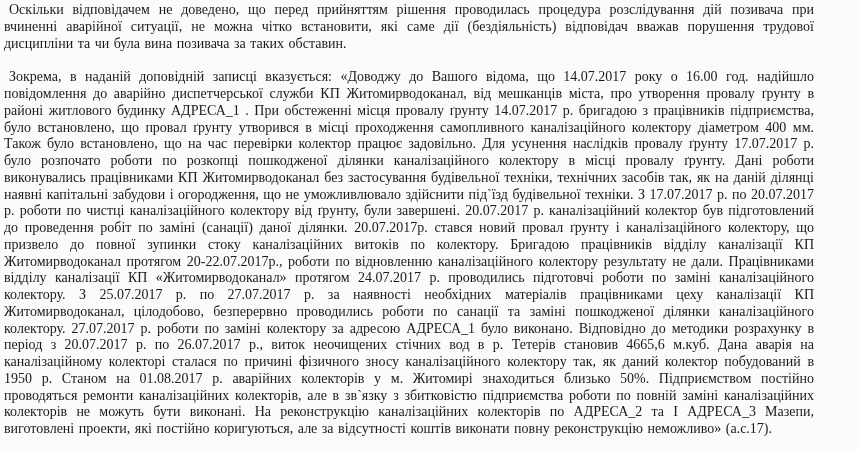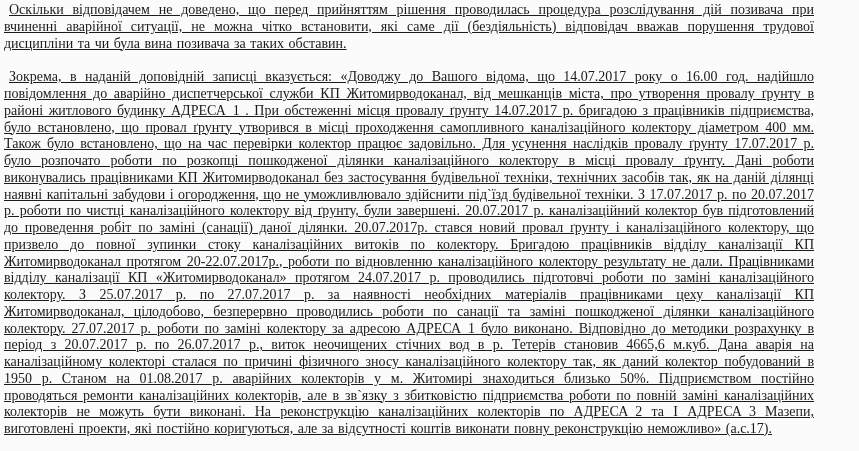--- a/index.html
+++ b/index.html
@@ -12,21 +12,20 @@
     background: #fbfbfb;
     overflow: hidden;
     font-family: "Liberation Serif", "DejaVu Serif", serif;
   }
   .page {
     box-sizing: border-box;
     width: 818px;
     height: 451px;
     padding: 2px 4px 2px 4px;
     color: #1a1a1f;
-    text-decoration: underline;
   }
   .para {
     margin: 0 0 17px 0;
     font-size: 14px;
     line-height: 16.75px;
     text-align: justify;
     text-indent: 5px;
     word-spacing: 1px;
   }
   .para:last-child {

